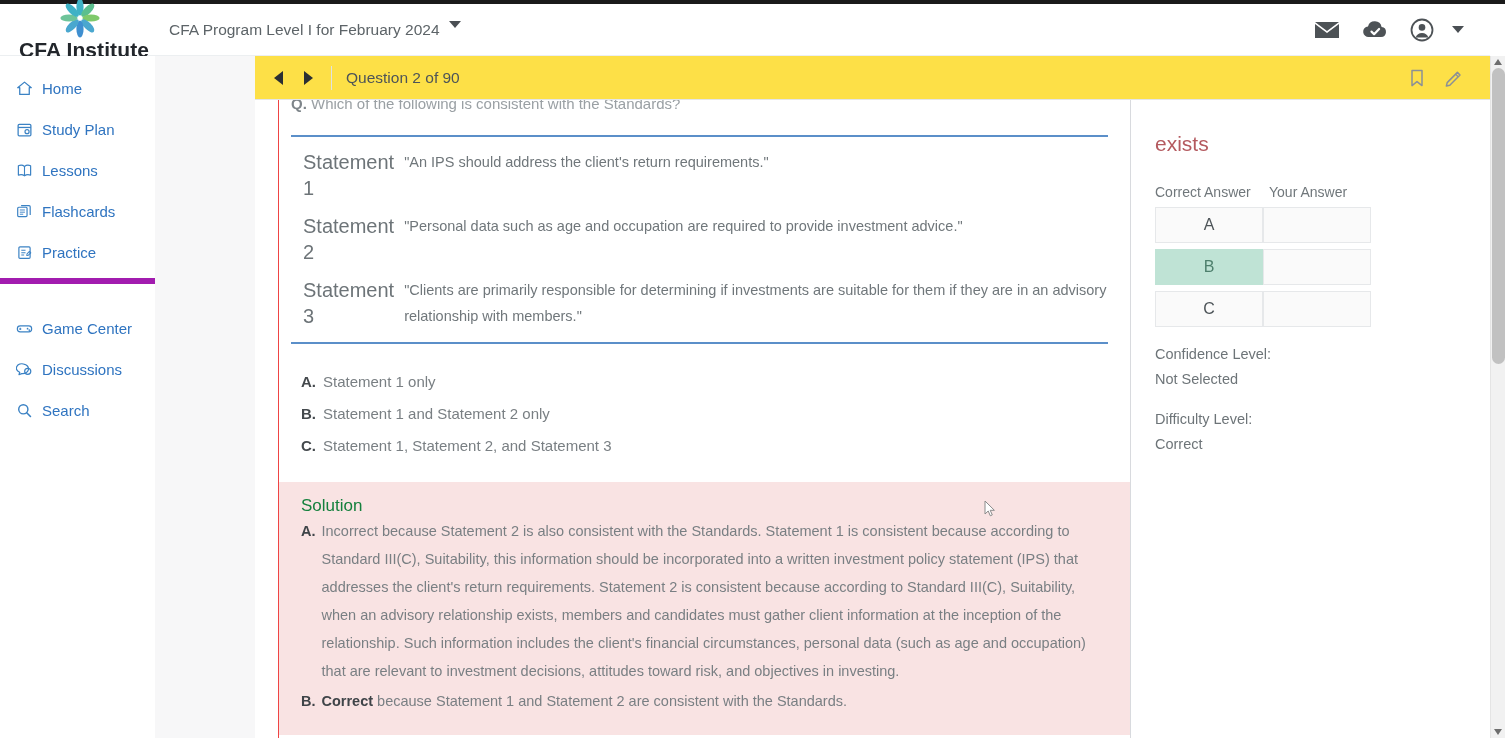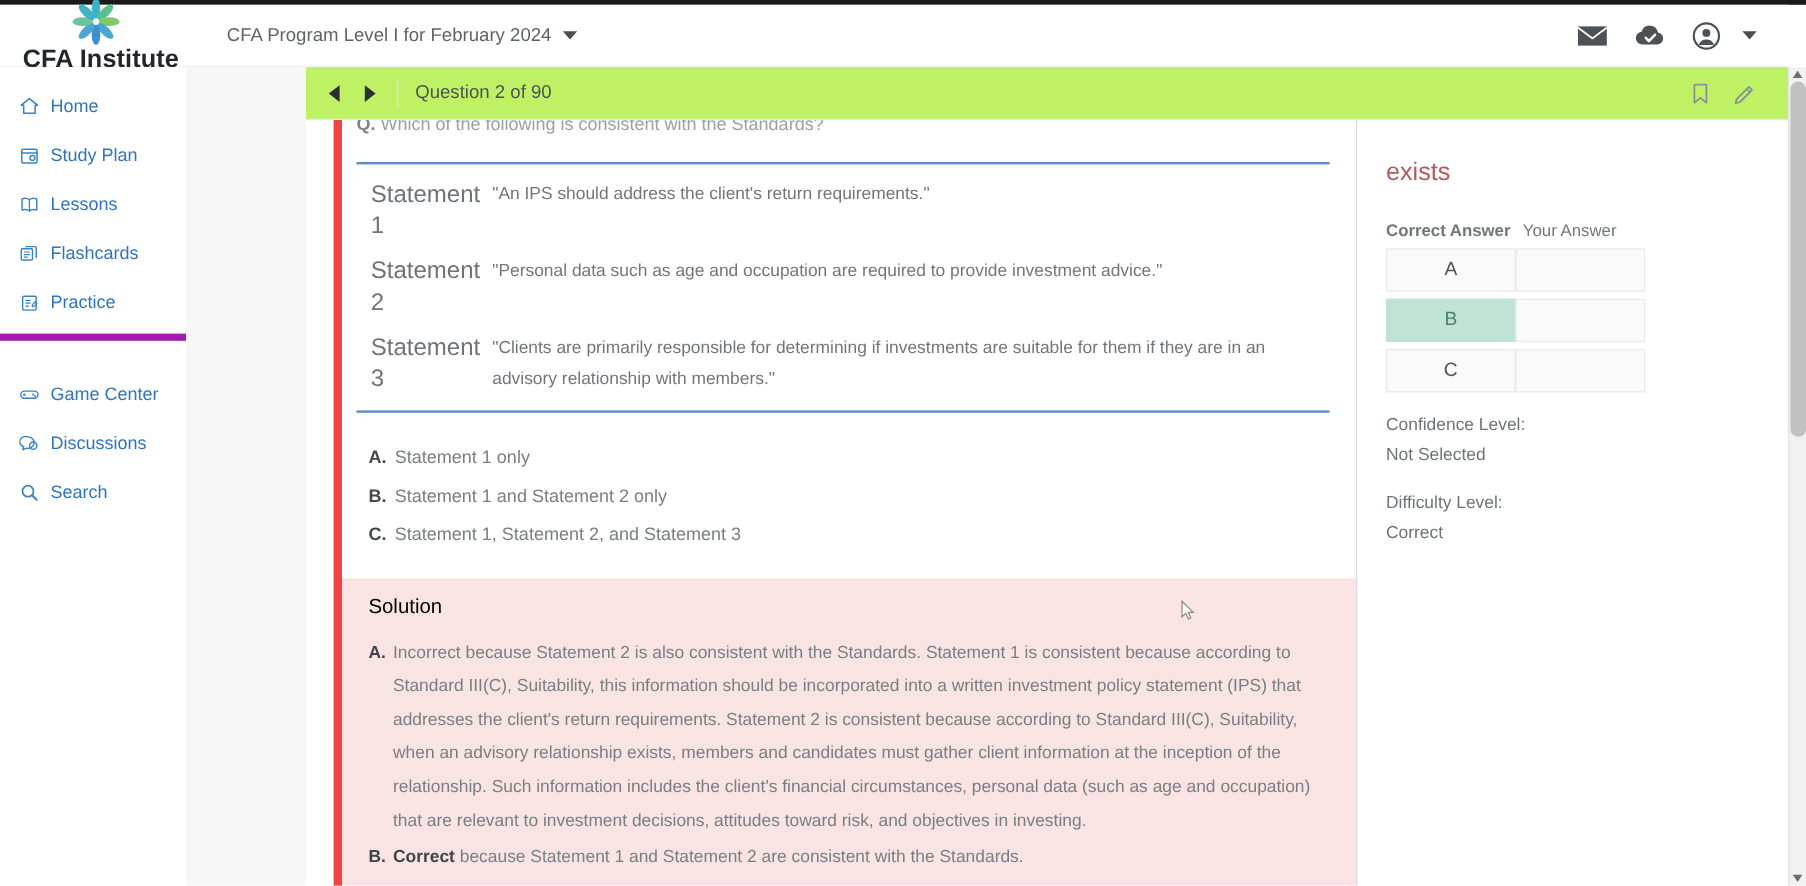--- a/index.html
+++ b/index.html
@@ -25,21 +25,21 @@
     display: flex; align-items: center;
     border-bottom: 1px solid #eceff1;
   }
   .brand { display: flex; align-items: center; margin-left: 10px; flex-direction: column; }
   .logo-mark { width: 40px; height: 40px; position: relative; }
   .brand-name {
     font-size: 21px; font-weight: bold; color: #22262b;
     margin-left: 9px; letter-spacing: .1px;
   }
   .program-select {
-    margin-left: 40px; display: flex; align-items: center;
+    margin-left: 20px; display: flex; 
     font-size: 15.5px; color: #5d6468; cursor: pointer;
   }
   .caret-down {
     width: 0; height: 0; margin-left: 9px;
     border-left: 6px solid transparent;
     border-right: 6px solid transparent;
     border-top: 7px solid #4a4f54;
   }
   .header-actions {
     margin-left: auto; display: flex; align-items: center;
@@ -73,21 +73,21 @@
   
   .gutter {
     position: absolute; top: 56px; left: 155px;
     width: 100px; height: 682px; background: #f7f7f8;
   }
 
   
   .q-toolbar {
     position: absolute; top: 56px; left: 255px;
     width: 1235px; height: 44px;
-    background: #bef264;
+    background: #fde047;
     border-bottom: 1px solid #e3e5e7;
     display: flex; align-items: center;
   }
   .arrow-btn {
     width: 30px; height: 30px; display: flex;
     align-items: center; justify-content: center; cursor: pointer;
   }
   .arrow-btn.first { margin-left: 8px; }
   .tri-left {
     width: 0; height: 0;
@@ -101,21 +101,21 @@
   }
   .tb-sep { width: 1px; height: 24px; background: #dfe1e3; margin: 0 14px 0 8px; }
   .q-counter { font-size: 15.5px; color: #4d5458; }
   .tb-right { margin-left: auto; display: flex; align-items: center; gap: 18px; margin-right: 26px; }
 
   
   .q-pane {
     position: absolute; top: 100px; left: 278px;
     width: 852px; height: 638px;
     background: #ffffff;
-    border-left: 7px solid #ef4444;
+    border-left: 1px solid #ef4444;
     overflow: hidden;
   }
   .q-inner { padding: 0 22px 0 12px; }
   .q-prompt {
     font-size: 15px; color: #9aa0a4; padding-top: 0;
     margin-top: -5px; white-space: nowrap; overflow: hidden;
   }
   .q-prompt b { color: #7e858a; font-weight: bold; }
 
   .stmt-table {
@@ -143,39 +143,39 @@
 
   
   .solution {
     margin-top: 20px; margin-left: 0;
     background: #f9e3e3;
     width: 852px; margin-right: -22px;
     padding: 14px 18px 18px 10px;
     position: relative; left: -12px;
   }
   .sol-title {
-    font-size: 17px; color: #000000; padding-left: 12px; margin-bottom: 14px;
+    font-size: 17px; color: #15803d; padding-left: 12px; margin-bottom: 1px;
   }
   .sol-item { display: flex; padding-left: 12px; margin-bottom: 2px; }
   .sol-key { font-weight: bold; color: #3f4448; margin-right: 6px; font-size: 14.5px; line-height: 28px; }
   .sol-body { font-size: 14.5px; color: #797f83; line-height: 28px; max-width: 800px; }
   .sol-body b { color: #3f4448; }
 
   
   .right-panel {
     position: absolute; top: 100px; left: 1130px;
     width: 262px; height: 638px;
     background: #ffffff;
     border-left: 1px solid #d8dade;
     padding: 32px 22px 0 24px;
   }
   .skipped-label { font-size: 21px; color: #b45a5f; }
   .ans-head { display: flex; margin-top: 28px; }
   .ans-head span { font-size: 14px; color: #70777b; }
-  .ans-head .h1 { flex: 0 0 108px; font-weight: bold; }
+  .ans-head .h1 { flex: 0 0 108px; }
   .ans-head .h2 { margin-left: 6px; }
   .ans-grid { margin-top: 7px; }
   .ans-row { display: flex; margin-bottom: 6px; }
   .ans-cell {
     height: 36px; border: 1px solid #e6e8ea; background: #fafafa;
     display: flex; align-items: center; justify-content: center;
     font-size: 16px; color: #4d5458;
   }
   .ans-cell.correct-col { flex: 0 0 108px; }
   .ans-cell.your-col { flex: 0 0 108px; margin-left: 0; }

